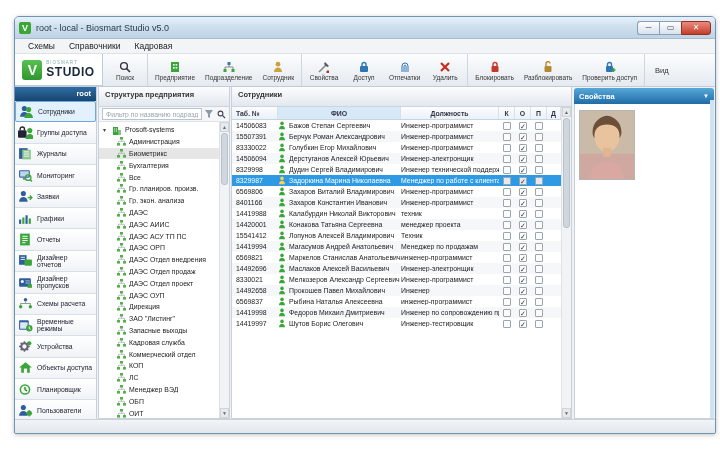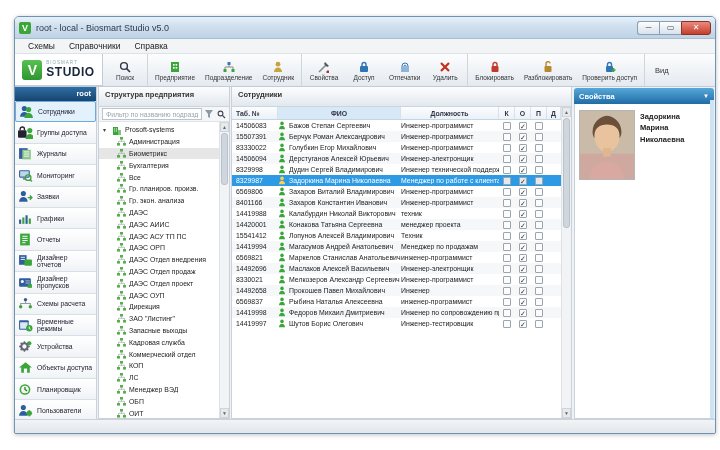--- a/index.html
+++ b/index.html
@@ -134,21 +134,21 @@
     <div class="winbtns">
       <div class="winbtn">─</div>
       <div class="winbtn">▭</div>
       <div class="winbtn close">✕</div>
     </div>
   </div>
 
   <div class="menubar" id="menubar">
       <span class="menu-item">Схемы</span>
       <span class="menu-item">Справочники</span>
-      <span class="menu-item">Справка</span>
+      <span class="menu-item">Кадровая</span>
     </div>
 
   <div class="toolbar">
     <div class="logo">
       <div class="v">V</div>
       <div class="words">
         <span class="b1">BIOSMART</span>
         <span class="b2">STUDIO</span>
       </div>
     </div>
@@ -1071,25 +1071,20 @@
       </div>
       <div class="props-body">
         <svg class="photo" viewBox="0 0 56 70" preserveAspectRatio="none">
           <rect width="56" height="70" fill="#c9bba8"></rect>
           <rect x="0" y="44" width="56" height="26" fill="#cfa8a0"></rect>
           <ellipse cx="28" cy="26" rx="13" ry="16" fill="#e8c39e"></ellipse>
           <path d="M13 22c0-12 10-17 15-17s15 5 15 17c0 4-2 6-2 6 1-10-5-14-13-14s-14 4-13 14c0 0-2-2-2-6z" fill="#6b4f38"></path>
           <rect x="24" y="38" width="8" height="9" fill="#e0b58f"></rect>
           <path d="M10 70c2-14 10-18 18-18s16 4 18 18z" fill="#d9a8a0"></path>
         </svg>
-        <div class="pname" id="pname">
-            <div>Задоркина</div>
-            <div>Марина</div>
-            <div>Николаевна</div>
-          </div>
       </div>
       <div class="props-strip"></div>
     </div>
 
   </div>
 
   <div class="statusbar"></div>
 </div>
 
 </body></html>

